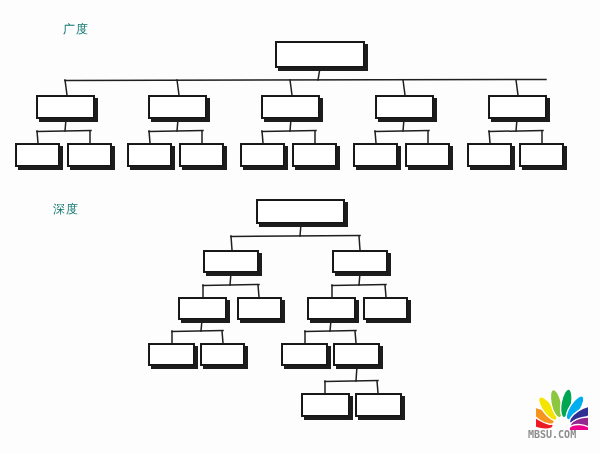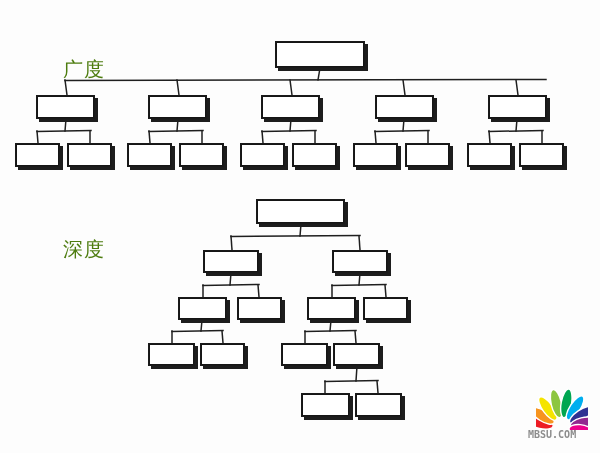--- a/index.html
+++ b/index.html
@@ -10,29 +10,28 @@
   #stage {
     position: relative;
     width: 600px;
     height: 453px;
     background: #fdfdfd;
     overflow: hidden;
     font-family: "DejaVu Sans", "Liberation Sans", sans-serif;
   }
   .section-label {
     position: absolute;
-    font-size: 20px;
+    font-size: 12px;
     line-height: 18px;
-    color: #4d7c0f;
+    color: #0f766e;
     letter-spacing: 1px;
     white-space: nowrap;
-    margin-top: 40px;
   }
   #label-breadth { left: 63px; top: 20px; }
-  #label-depth   { left: 63px; top: 200px; }
+  #label-depth   { left: 53px; top: 200px; }
 
   
   .node {
     position: absolute;
     background: #ffffff;
     border: 2px solid #1a1a1a;
     box-shadow: 3px 3px 0 0 #1d1d1d;
     box-sizing: border-box;
   }
   .node::after {

